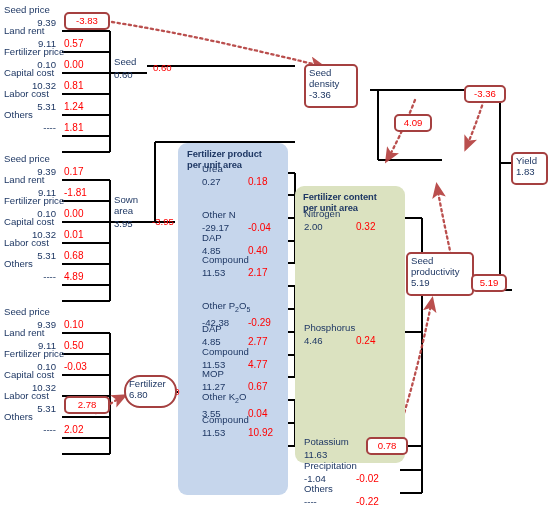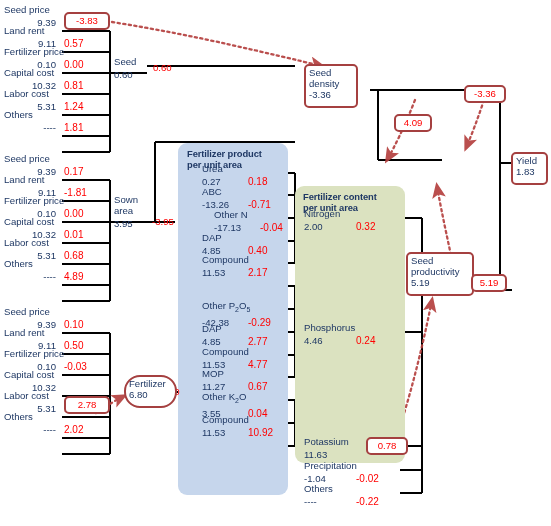--- a/index.html
+++ b/index.html
@@ -302,27 +302,23 @@
   </div>
   <div class="vblock" style="left:4px;top:411px;">
     <span class="vlabel">Others</span>
     <span class="vrow"><span class="vnum r" style="width:52px">----</span><span class="vcoef" style="width:46px;padding-left:8px">2.02</span></span>
   </div>
 
   <div class="vblock" style="left:202px;top:163px;">
     <span class="vlabel">Urea</span>
     <span class="vrow"><span class="vnum" style="width:46px">0.27</span><span class="vcoef" style="width:44px">0.18</span></span>
   </div>
-  <div class="vblock" style="left:202px;top:186px;">
-    <span class="vlabel">ABC</span>
-    <span class="vrow"><span class="vnum" style="width:46px">-13.26</span><span class="vcoef" style="width:44px">-0.71</span></span>
-  </div>
-  <div class="vblock" style="left:202px;top:209px;margin-left:12px;">
+  <div class="vblock" style="left:202px;top:209px;">
     <span class="vlabel">Other N</span>
-    <span class="vrow"><span class="vnum" style="width:46px">-17.13</span><span class="vcoef" style="width:44px">-0.04</span></span>
+    <span class="vrow"><span class="vnum" style="width:46px">-29.17</span><span class="vcoef" style="width:44px">-0.04</span></span>
   </div>
   <div class="vblock" style="left:202px;top:232px;">
     <span class="vlabel">DAP</span>
     <span class="vrow"><span class="vnum" style="width:46px">4.85</span><span class="vcoef" style="width:44px">0.40</span></span>
   </div>
   <div class="vblock" style="left:202px;top:254px;">
     <span class="vlabel">Compound</span>
     <span class="vrow"><span class="vnum" style="width:46px">11.53</span><span class="vcoef" style="width:44px">2.17</span></span>
   </div>
   <div class="vblock" style="left:202px;top:300px;">

